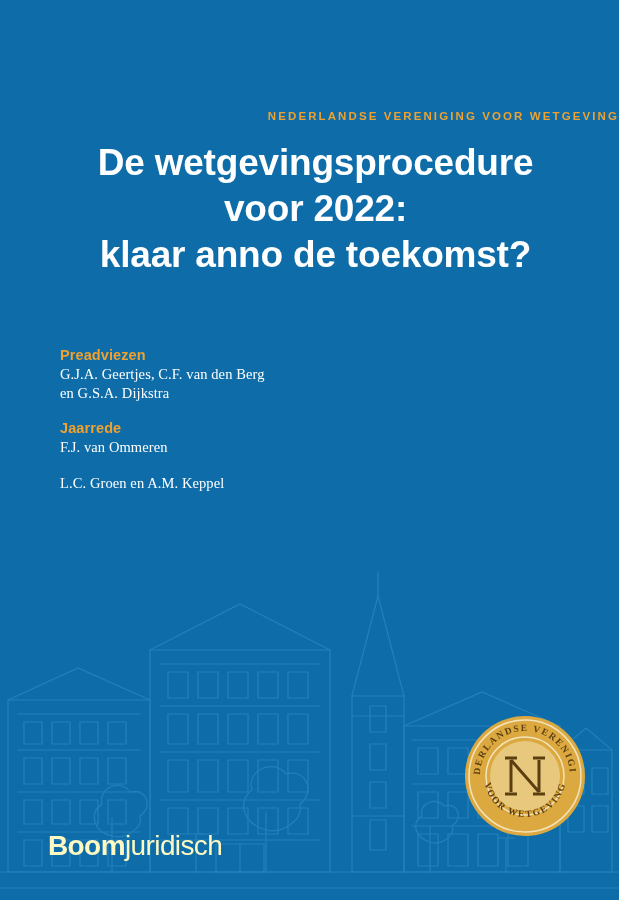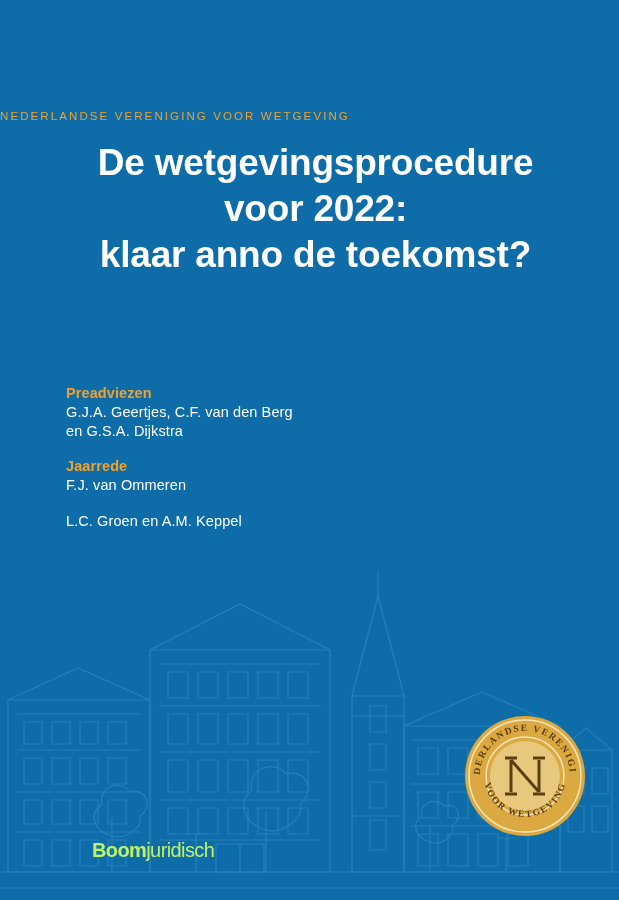--- a/index.html
+++ b/index.html
@@ -32,25 +32,25 @@
     opacity: 1;
     pointer-events: none;
   }
 
   
   .assoc-name {
     position: absolute;
     top: 110px;
     left: 0;
     width: 619px;
-    text-align: left;
+    text-align: right;
     color: #f0a12e;
     font-size: 11.5px;
     letter-spacing: 2.1px;
-    font-weight: normal;
+    font-weight: bold;
     text-transform: uppercase;
   }
 
   
   .title {
     position: absolute;
     top: 140px;
     left: 46px;
     width: 539px;
     text-align: center;
@@ -61,52 +61,50 @@
     letter-spacing: -0.2px;
   }
   .title .line {
     display: block;
   }
 
   
   .credits {
     position: absolute;
     top: 347px;
-    left: 66px;
+    left: 60px;
     width: 420px;
-    margin-top: 38px;
   }
   .credit-group {
     margin-bottom: 17px;
   }
   .credit-label {
     color: #f0a12e;
     font-size: 14.5px;
     font-weight: bold;
     margin-bottom: 2px;
     letter-spacing: 0.1px;
   }
   .credit-names {
     color: #ffffff;
     font-size: 14.5px;
     line-height: 19px;
     letter-spacing: 0.1px;
   }
-  .credit-names .nline { display: block; }
+  .credit-names .nline { display: block; font-family: Liberation Serif, serif; }
 
   
   .publisher {
     position: absolute;
     left: 48px;
     bottom: 38px;
-    color: #bef264;
-    font-size: 20px;
+    color: #fef9c3;
+    font-size: 28px;
     font-weight: bold;
     letter-spacing: -0.6px;
-    margin-left: 44px;
   }
   .publisher .pub-light {
     font-weight: normal;
   }
 
   
   .seal {
     position: absolute;
     right: 32px;
     bottom: 62px;

